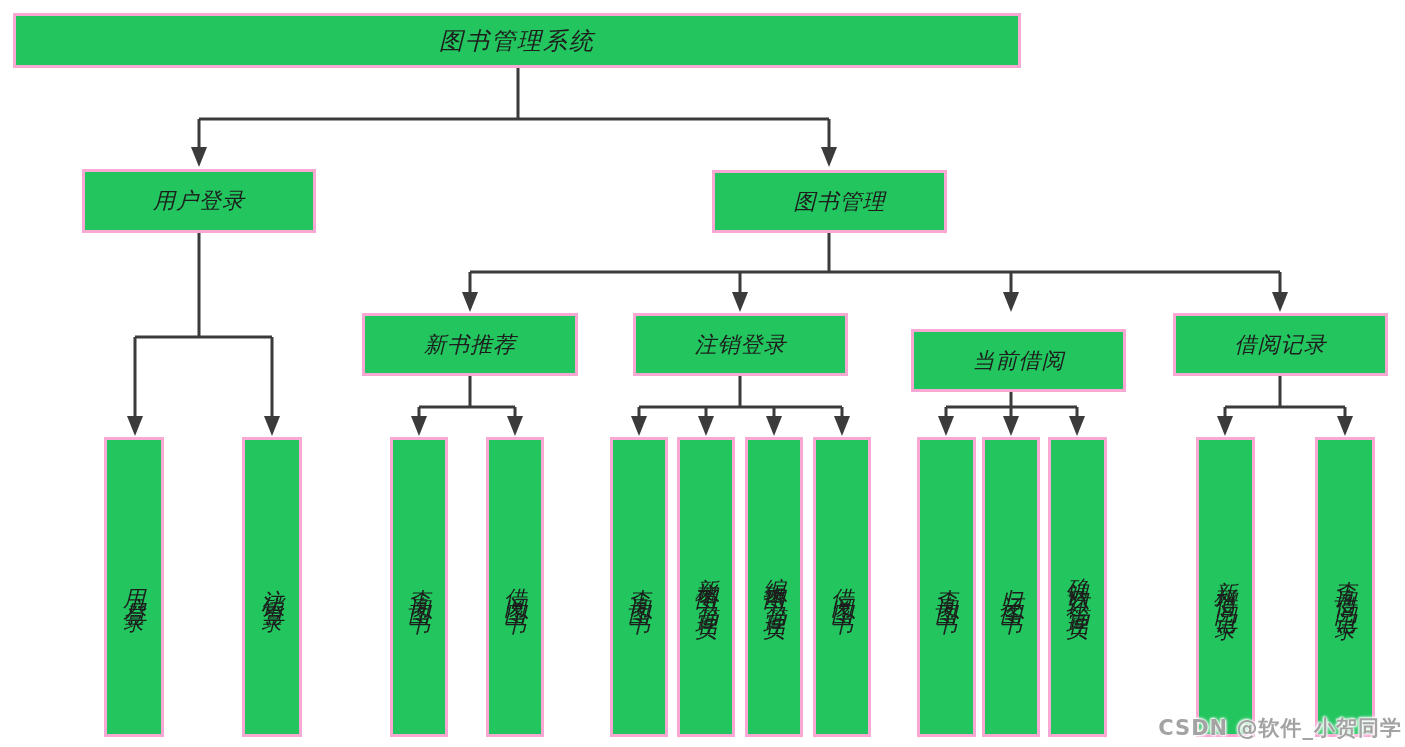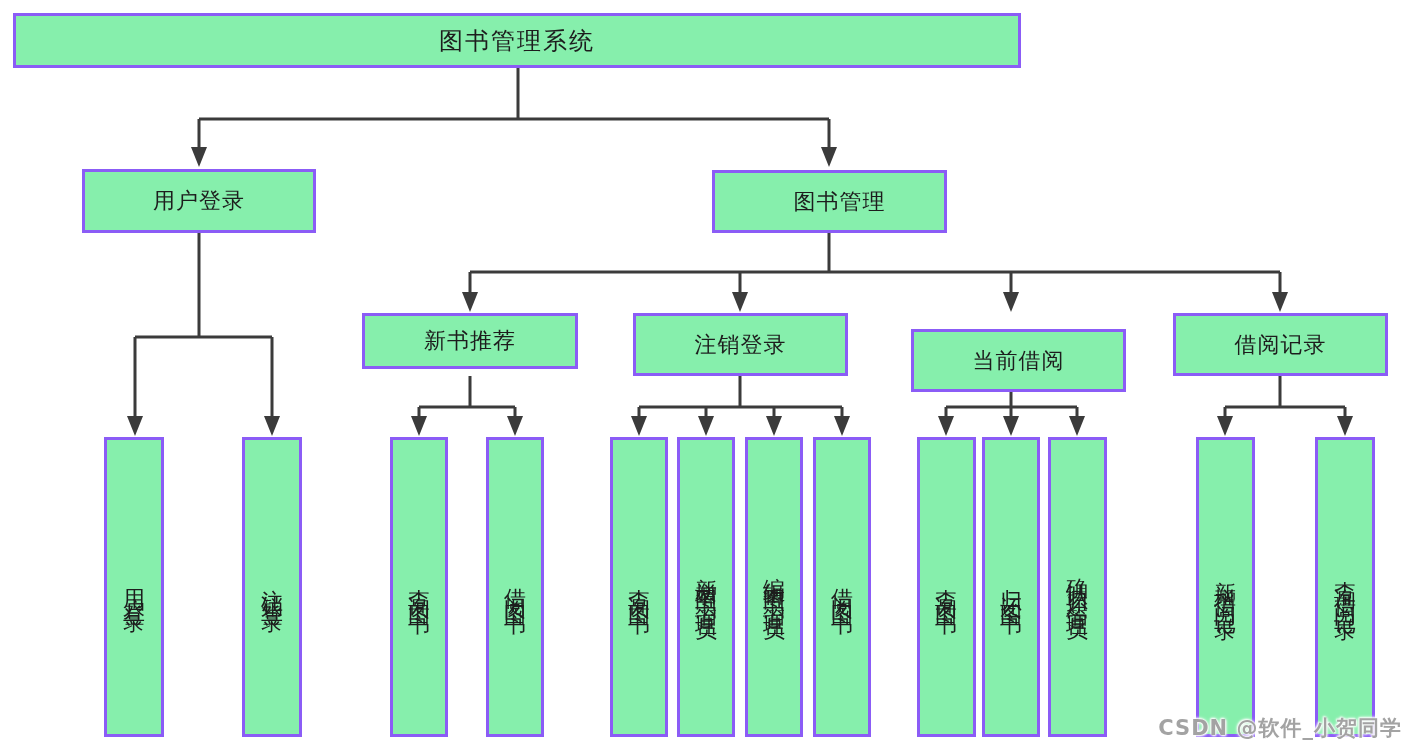--- a/index.html
+++ b/index.html
@@ -13,27 +13,28 @@
   }
   #connectors {
     position: absolute;
     left: 0; top: 0;
     width: 1405px; height: 747px;
     z-index: 0;
   }
   .box {
     position: absolute;
     box-sizing: border-box;
-    background: #86efac;
-    border: 3px solid #8b5cf6;
+    background: #22c55e;
+    border: 3px solid #f9a8d4;
     color: #1d1d1d;
     display: flex;
     align-items: center;
     justify-content: center;
     z-index: 1;
+    font-style: italic;
   }
   .hbox { font-size: 22px; letter-spacing: 1px; }
   .root-box { font-size: 24px; letter-spacing: 2px; }
   .vbox {
     top: 437px;
     height: 300px;
     font-size: 22px;
     writing-mode: vertical-rl;
     text-orientation: mixed;
     text-align: center;
@@ -113,21 +114,21 @@
         <polygon points="1337,416 1353,416 1345,436" stroke="none"></polygon>
       </g>
     </g>
   </svg>
 
   <div class="box hbox root-box" style="left:13px; top:13px; width:1008px; height:55px;">图书管理系统</div>
 
   <div class="box hbox" style="left:82px; top:169px; width:234px; height:64px;">用户登录</div>
   <div class="box hbox" style="left:712px; top:170px; width:235px; height:63px;padding-left:20px;">图书管理</div>
 
-  <div class="box hbox" style="left:362px; top:313px; width:216px; height:56px;">新书推荐</div>
+  <div class="box hbox" style="left:362px; top:313px; width:216px; height:63px;">新书推荐</div>
   <div class="box hbox" style="left:633px; top:313px; width:215px; height:63px;">注销登录</div>
   <div class="box hbox" style="left:911px; top:313px; width:215px; height:63px;margin-top:16px;">当前借阅</div>
   <div class="box hbox" style="left:1173px; top:313px; width:215px; height:63px;">借阅记录</div>
 
   <div class="box vbox" style="left:104px; width:60px; line-height:54px;">
     <span class="vtext">用户登录</span>
   </div>
   <div class="box vbox" style="left:242px; width:60px; line-height:54px;">
     <span class="vtext">注销登录</span>
   </div>

